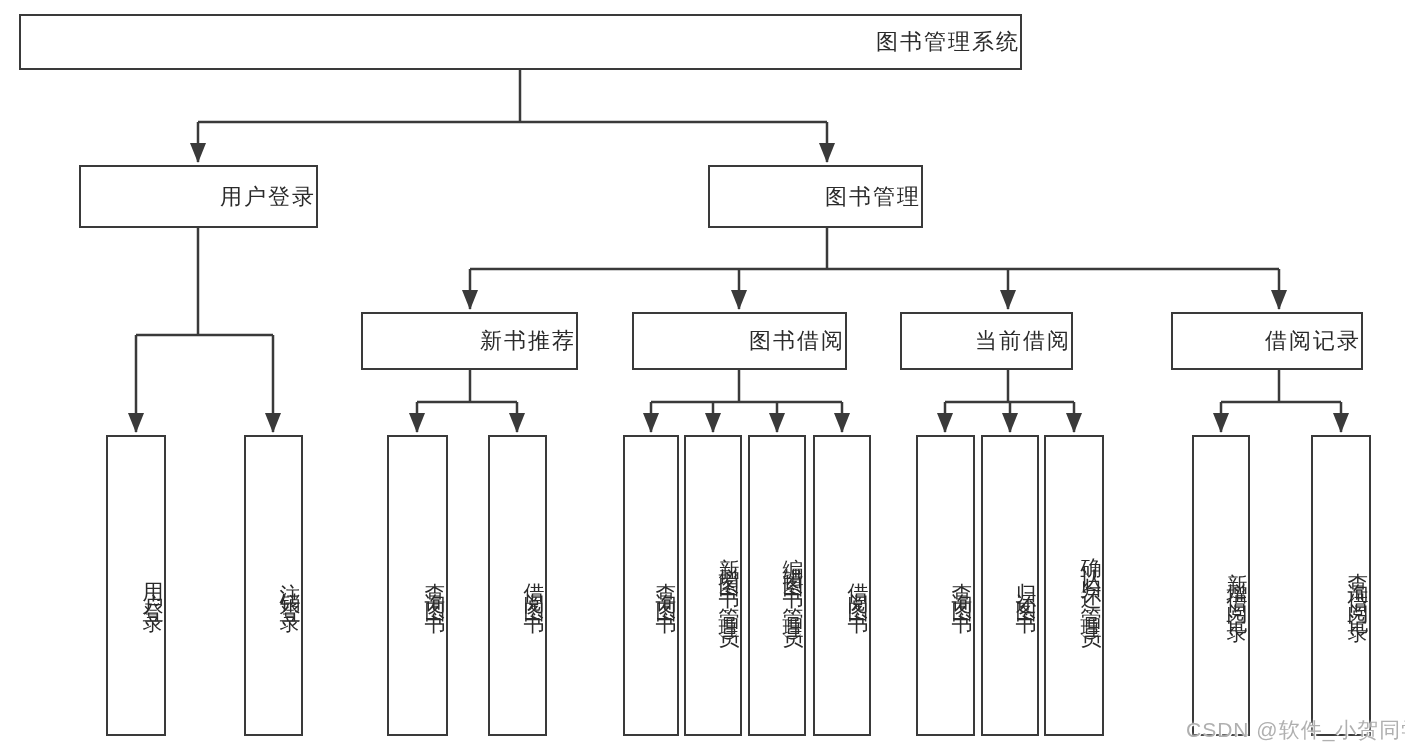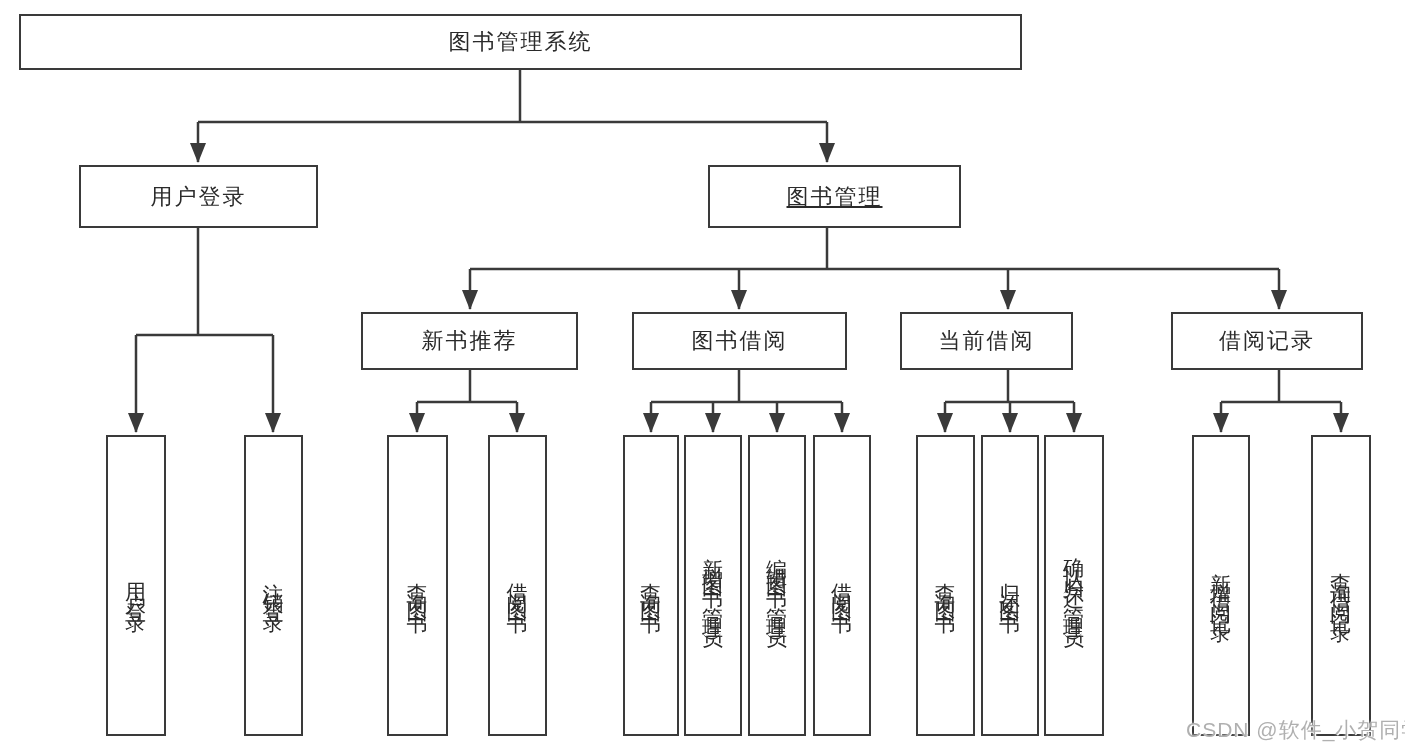--- a/index.html
+++ b/index.html
@@ -26,21 +26,21 @@
     left:0;top:0;
     width:1405px;height:747px;
   }
   .node{
     position:absolute;
     box-sizing:border-box;
     border:2.5px solid var(--line);
     background:#fff;
     display:flex;
     align-items:center;
-    justify-content:center;
+    justify-content:flex-end;
     color:var(--text);
     letter-spacing:2px;
     font-size:22px;
   }
   .node.h{ 
   }
   .node.v{ 
     font-size:21px;
   }
   .node.v .vtext{
@@ -117,21 +117,21 @@
     </g>
   </svg>
 
   <div class="node h" style="left:19px;top:14px;width:1003px;height:56px;">
     <span>图书管理系统</span>
   </div>
 
   <div class="node h" style="left:79px;top:165px;width:239px;height:63px;">
     <span>用户登录</span>
   </div>
-  <div class="node h" style="left:708px;top:165px;width:253px;height:63px;text-decoration:underline;">
+  <div class="node h" style="left:708px;top:165px;width:215px;height:63px;">
     <span>图书管理</span>
   </div>
 
   <div class="node h" style="left:361px;top:312px;width:217px;height:58px;">
     <span>新书推荐</span>
   </div>
   <div class="node h" style="left:632px;top:312px;width:215px;height:58px;font-family:Liberation Mono, monospace;">
     <span>图书借阅</span>
   </div>
   <div class="node h" style="left:900px;top:312px;width:173px;height:58px;">

